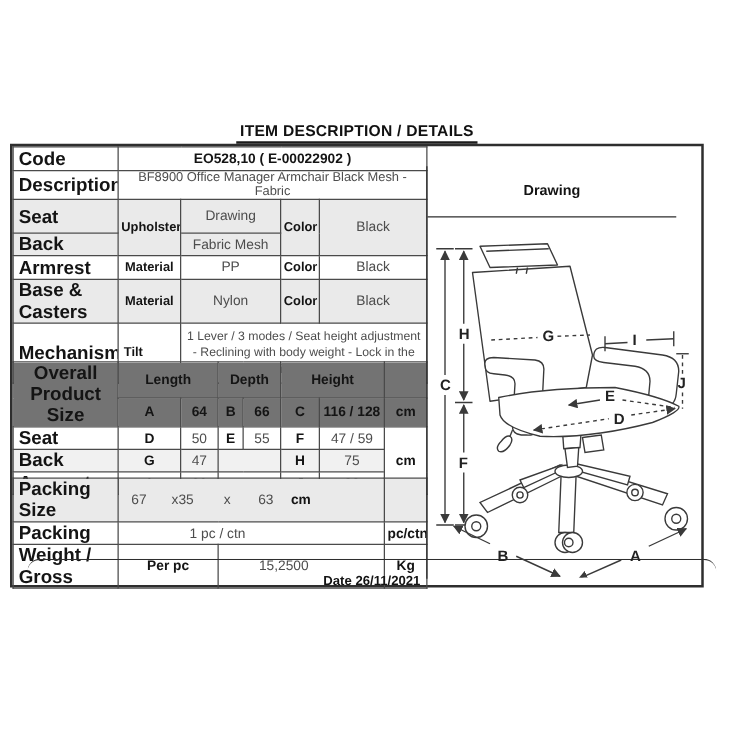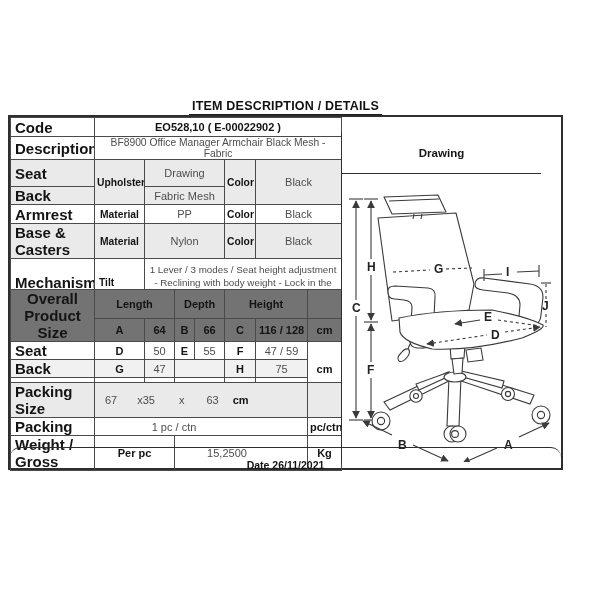--- a/index.html
+++ b/index.html
@@ -19,21 +19,21 @@
   .shade2{background:#f1f1f1;}
   .yellow{background:#737373;}
   .small{font-size:10.3px;}
   .mech{font-size:9.8px;line-height:1.35;color:#4d4d4d;margin-top:28px;}
   .psrow{display:flex;align-items:center;padding-left:8px;}
   .psrow span{display:inline-block;}
   .drawpanel{position:absolute;left:331px;top:16px;width:200px;height:330px;
              border-left:1.5px solid #2e2e2e;box-sizing:border-box;}
   .drawhead{height:40px;border-bottom:1.5px solid #2e2e2e;display:flex;align-items:center;
             justify-content:center;font-weight:bold;font-size:11.5px;color:#141414;}
-  .daterow{position:absolute;left:0;top:330px;width:551px;height:35px;border-top:1.5px solid #2e2e2e;
+  .daterow{position:absolute;left:12px;top:330px;width:551px;height:35px;border-top:1.5px solid #2e2e2e;
            display:flex;align-items:center;justify-content:center;font-weight:bold;
            font-size:10.5px;color:#141414;box-sizing:border-box;border-radius:10px;}
   svg text{font-family:"Liberation Sans",sans-serif;font-size:12px;font-weight:bold;fill:#222;}
   .ln{stroke:#3a3a3a;stroke-width:1.1;fill:none;}
   .lnw{stroke:#3a3a3a;stroke-width:1.1;fill:#fff;}
   .dsh{stroke:#3a3a3a;stroke-width:1.1;fill:none;stroke-dasharray:3 3;}
 </style>
 </head>
 <body>
 

